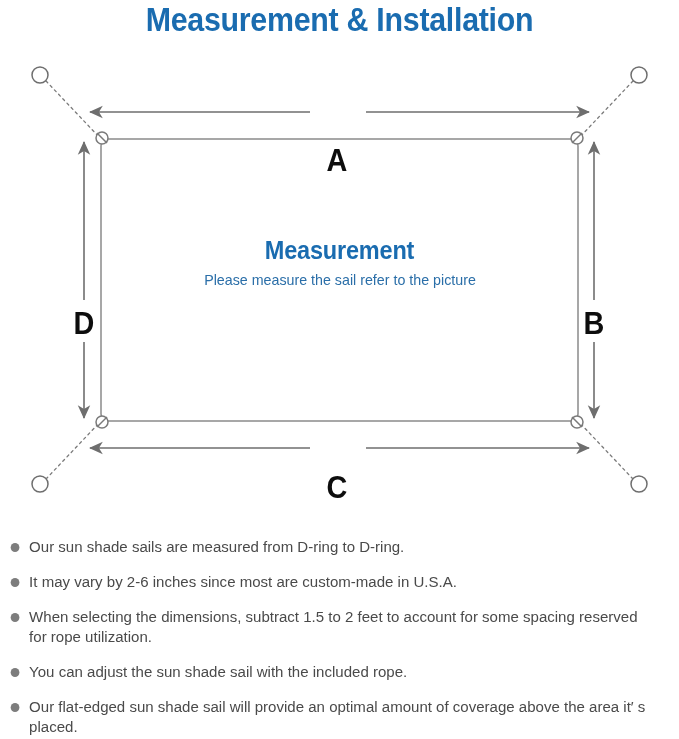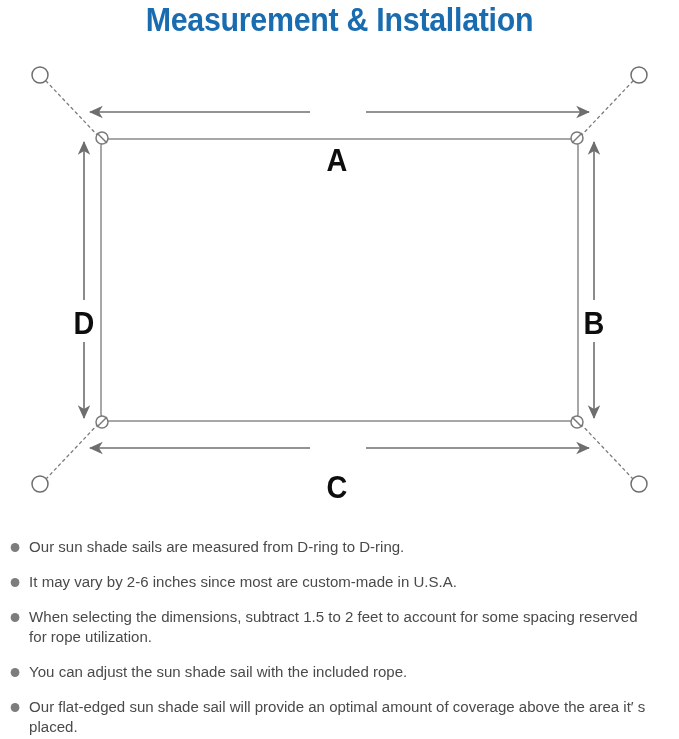--- a/index.html
+++ b/index.html
@@ -186,20 +186,25 @@
         <line x1="366" y1="398" x2="589" y2="398" marker-end="url(#arrHead)"></line>
 
         <line x1="84" y1="250" x2="84" y2="92" marker-end="url(#arrHead)"></line>
         <line x1="84" y1="292" x2="84" y2="368" marker-end="url(#arrHead)"></line>
 
         <line x1="594" y1="250" x2="594" y2="92" marker-end="url(#arrHead)"></line>
         <line x1="594" y1="292" x2="594" y2="368" marker-end="url(#arrHead)"></line>
       </g>
     </svg>
 
+    <div id="center-label-wrap">
+      <div id="center-title">Measurement</div>
+      <br>
+      <div id="center-sub">Please measure the sail refer to the picture</div>
+    </div>
 
     <div class="dim-letter" id="letter-a">A</div>
     <div class="dim-letter" id="letter-b">B</div>
     <div class="dim-letter" id="letter-c">C</div>
     <div class="dim-letter" id="letter-d">D</div>
   </div>
 
   <div id="notes">
     <div class="note">
       <span class="bullet"></span>

